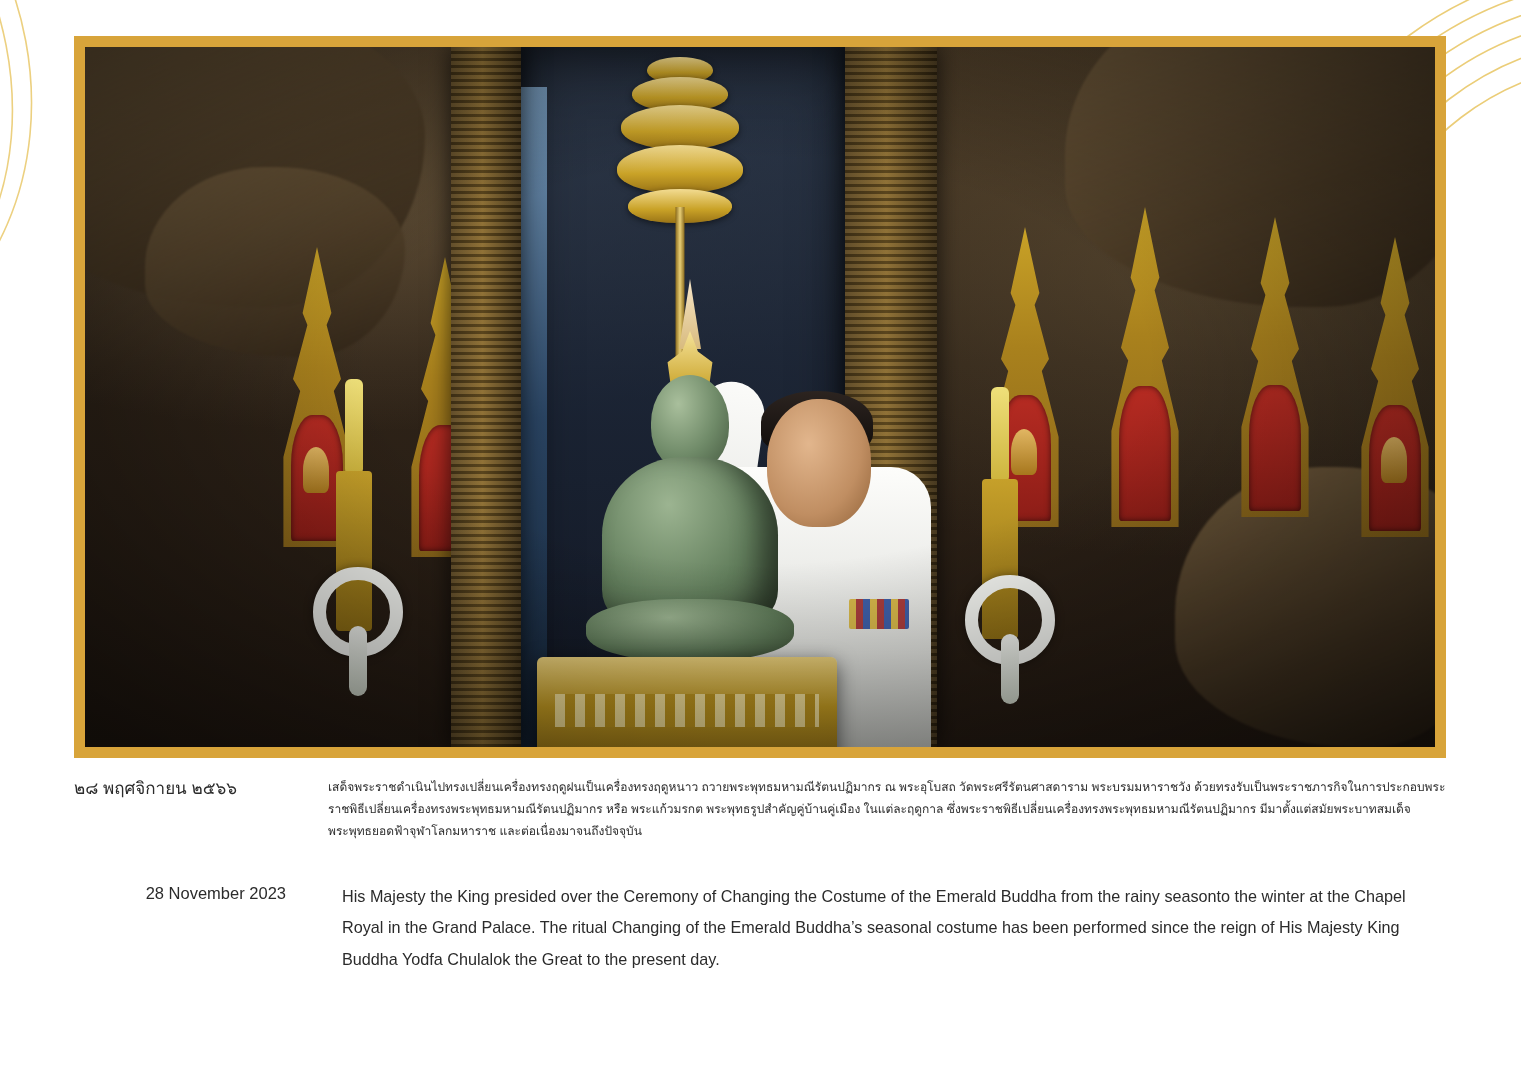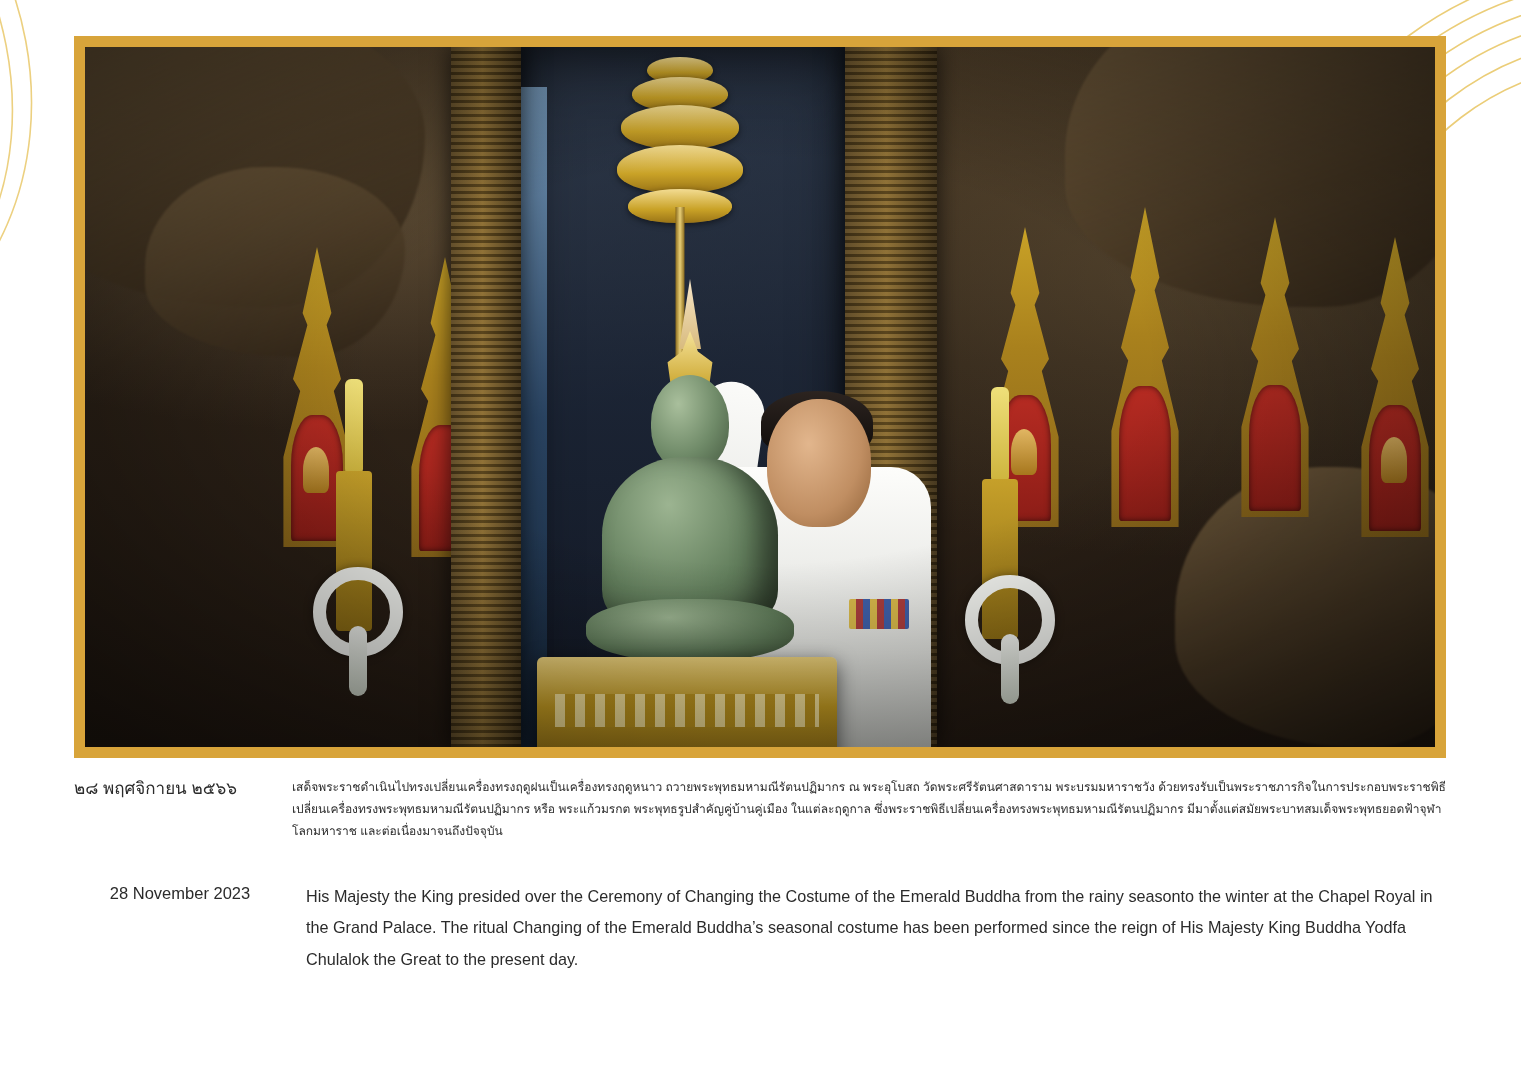--- a/index.html
+++ b/index.html
@@ -328,31 +328,32 @@
     position: absolute;
     left: 0;
     right: 0;
     top: 776px;
     padding: 0 74px;
     box-sizing: border-box;
   }
   .cap-row {
     display: flex;
     align-items: flex-start;
+    gap: 36px;
   }
   .cap-row + .cap-row { margin-top: 38px; }
   .cap-date {
     width: 212px;
     flex: 0 0 212px;
     color: #2b2b2b;
     font-size: 17px;
     line-height: 1.55;
     text-align: left;
   }
-  .cap-date.en { text-align: center; padding-right: 14px; font-size: 16.5px; }
+  .cap-date.en { text-align: right; padding-right: 14px; font-size: 16.5px; }
   .cap-body {
     flex: 1;
     color: #2b2b2b;
     font-size: 12px;
     line-height: 1.85;
     padding-left: 6px;
   }
   .cap-body.en { line-height: 1.95; font-size: 16.2px; }
 </style>
 </head>

